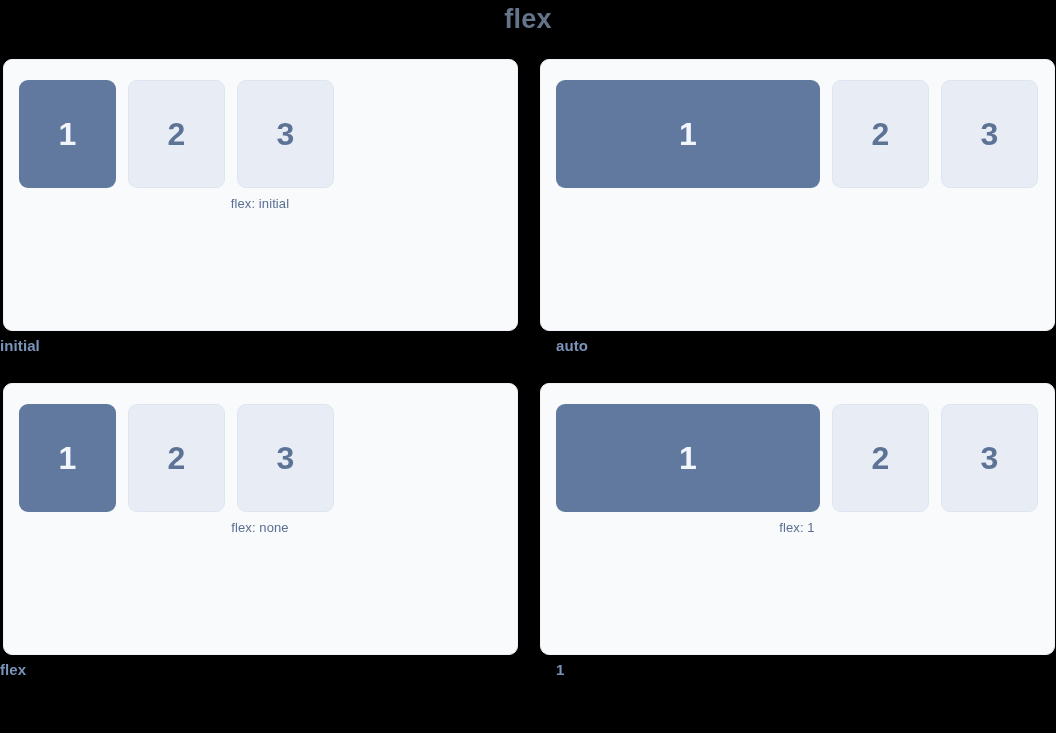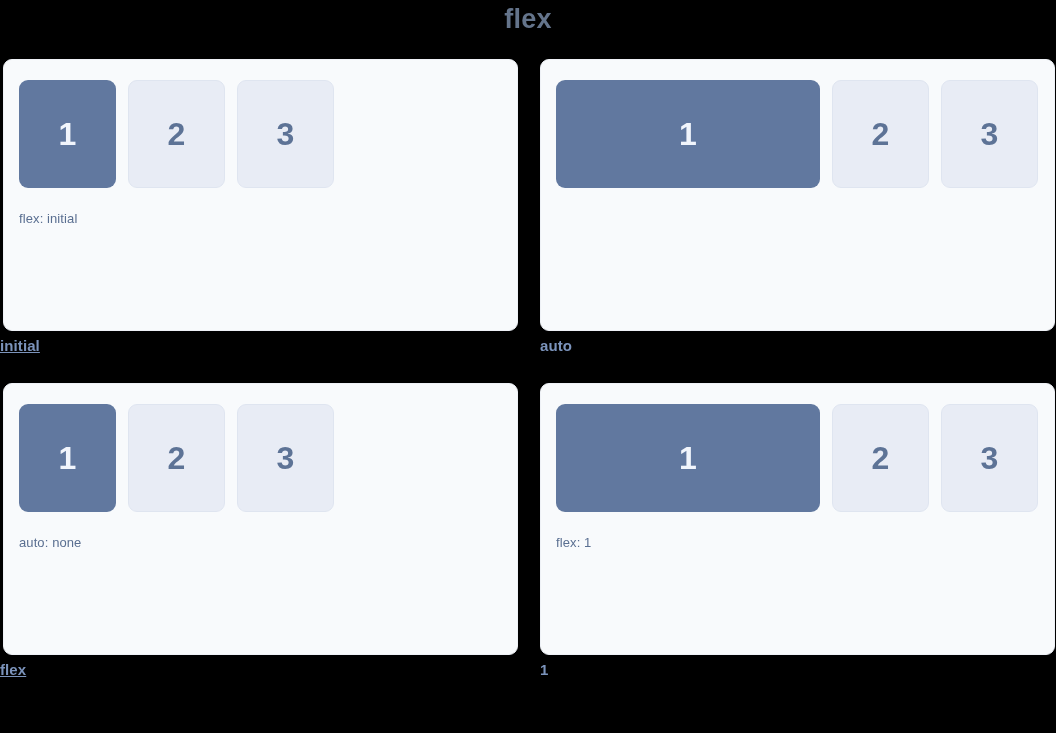--- a/index.html
+++ b/index.html
@@ -92,38 +92,40 @@
     border: 1px solid #dfe5f0;
   }
 
   
   .panel[data-variant="initial"]  .box--primary { flex: initial; }
   .panel[data-variant="auto"]     .box--primary { flex: auto; }
   .panel[data-variant="none"]     .box--primary { flex: none; }
   .panel[data-variant="1"]        .box--primary { flex: 1; }
 
   .panel-caption {
-    margin-top: 23px;
+    margin-top: 8px;
     font-size: 13px;
     font-weight: normal;
     color: #5a6f91;
     letter-spacing: 0.1px;
+    text-align: center;
   }
 
   .cell-label {
     margin-top: 6px;
     font-size: 15px;
     font-weight: bold;
     color: #7b93bb;
     letter-spacing: 0.1px;
     line-height: 1.2;
+    margin-left: 16px;
   }
 
   
-  .demo-cell--flush .cell-label { margin-left: -3px; text-decoration: underline; }
+  .demo-cell--flush .cell-label { margin-left: -3px; }
 </style>
 </head>
 <body>
 
 <div class="page">
 
   <div class="page-title">flex</div>
 
   <div class="demo-grid">
 
@@ -150,21 +152,21 @@
       <div class="cell-label">auto</div>
     </div>
 
     <div class="demo-cell demo-cell--flush">
       <div class="panel" data-variant="none">
         <div class="flex-row">
           <div class="box box--primary">1</div>
           <div class="box box--muted">2</div>
           <div class="box box--muted">3</div>
         </div>
-        <div class="panel-caption">auto: none</div>
+        <div class="panel-caption">flex: none</div>
       </div>
       <div class="cell-label">flex</div>
     </div>
 
     <div class="demo-cell">
       <div class="panel" data-variant="1">
         <div class="flex-row">
           <div class="box box--primary">1</div>
           <div class="box box--muted">2</div>
           <div class="box box--muted">3</div>

